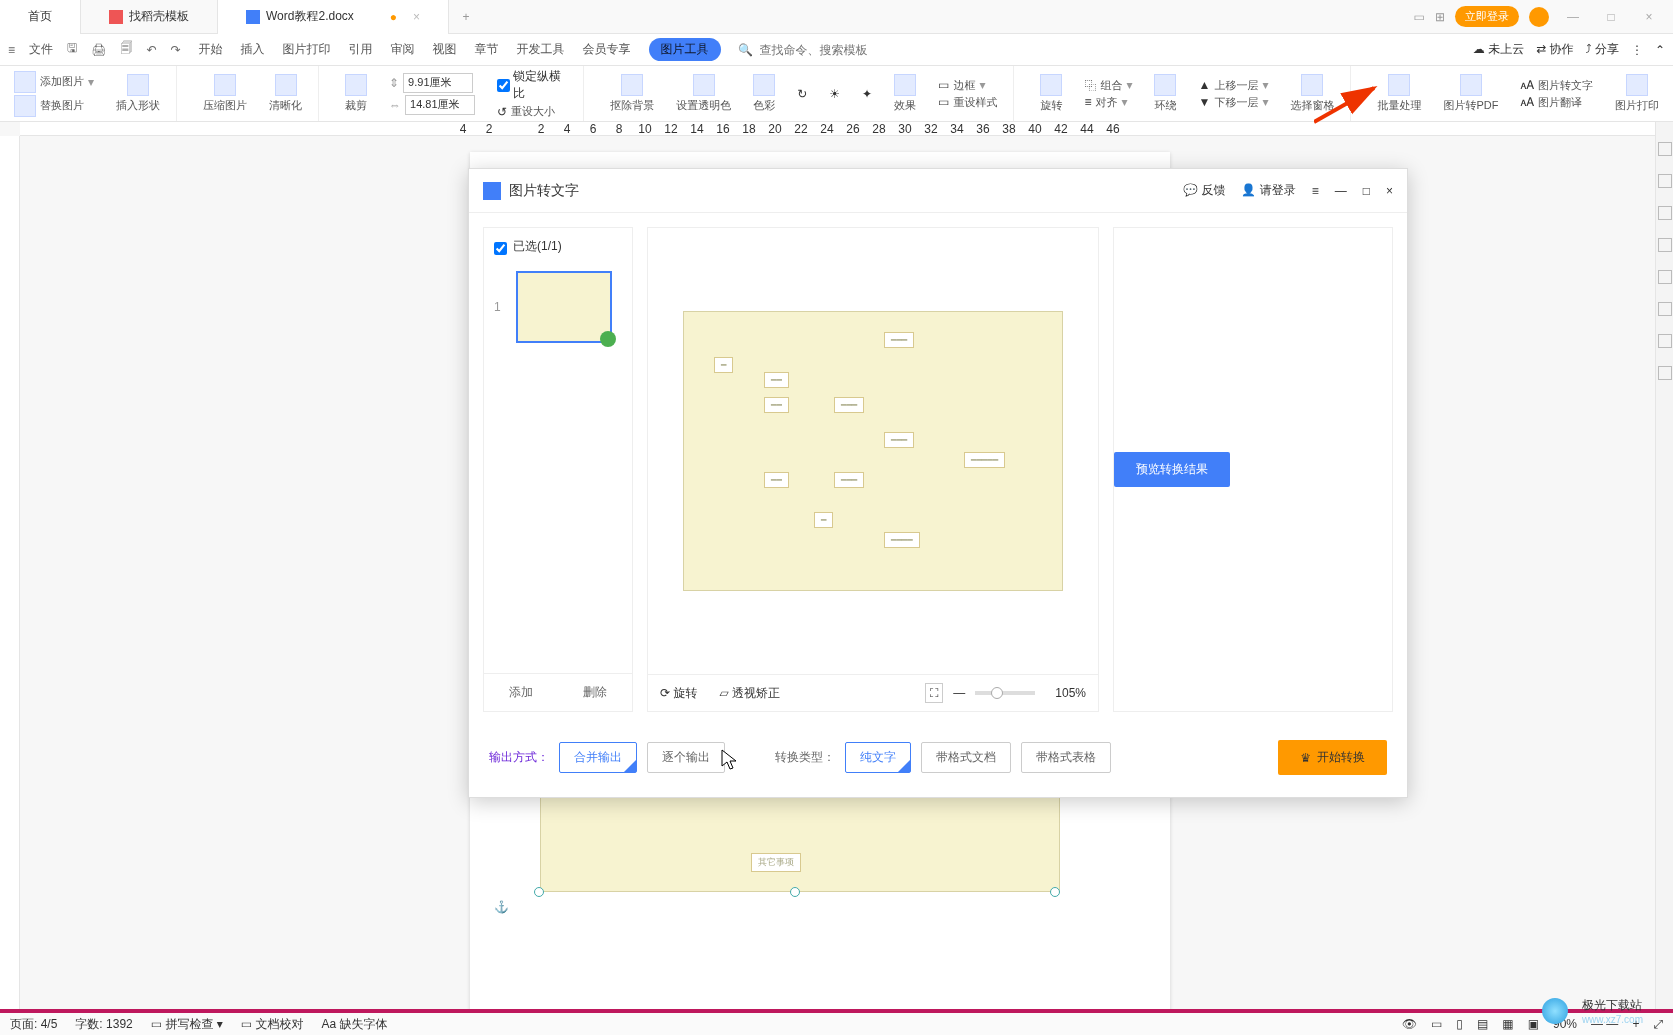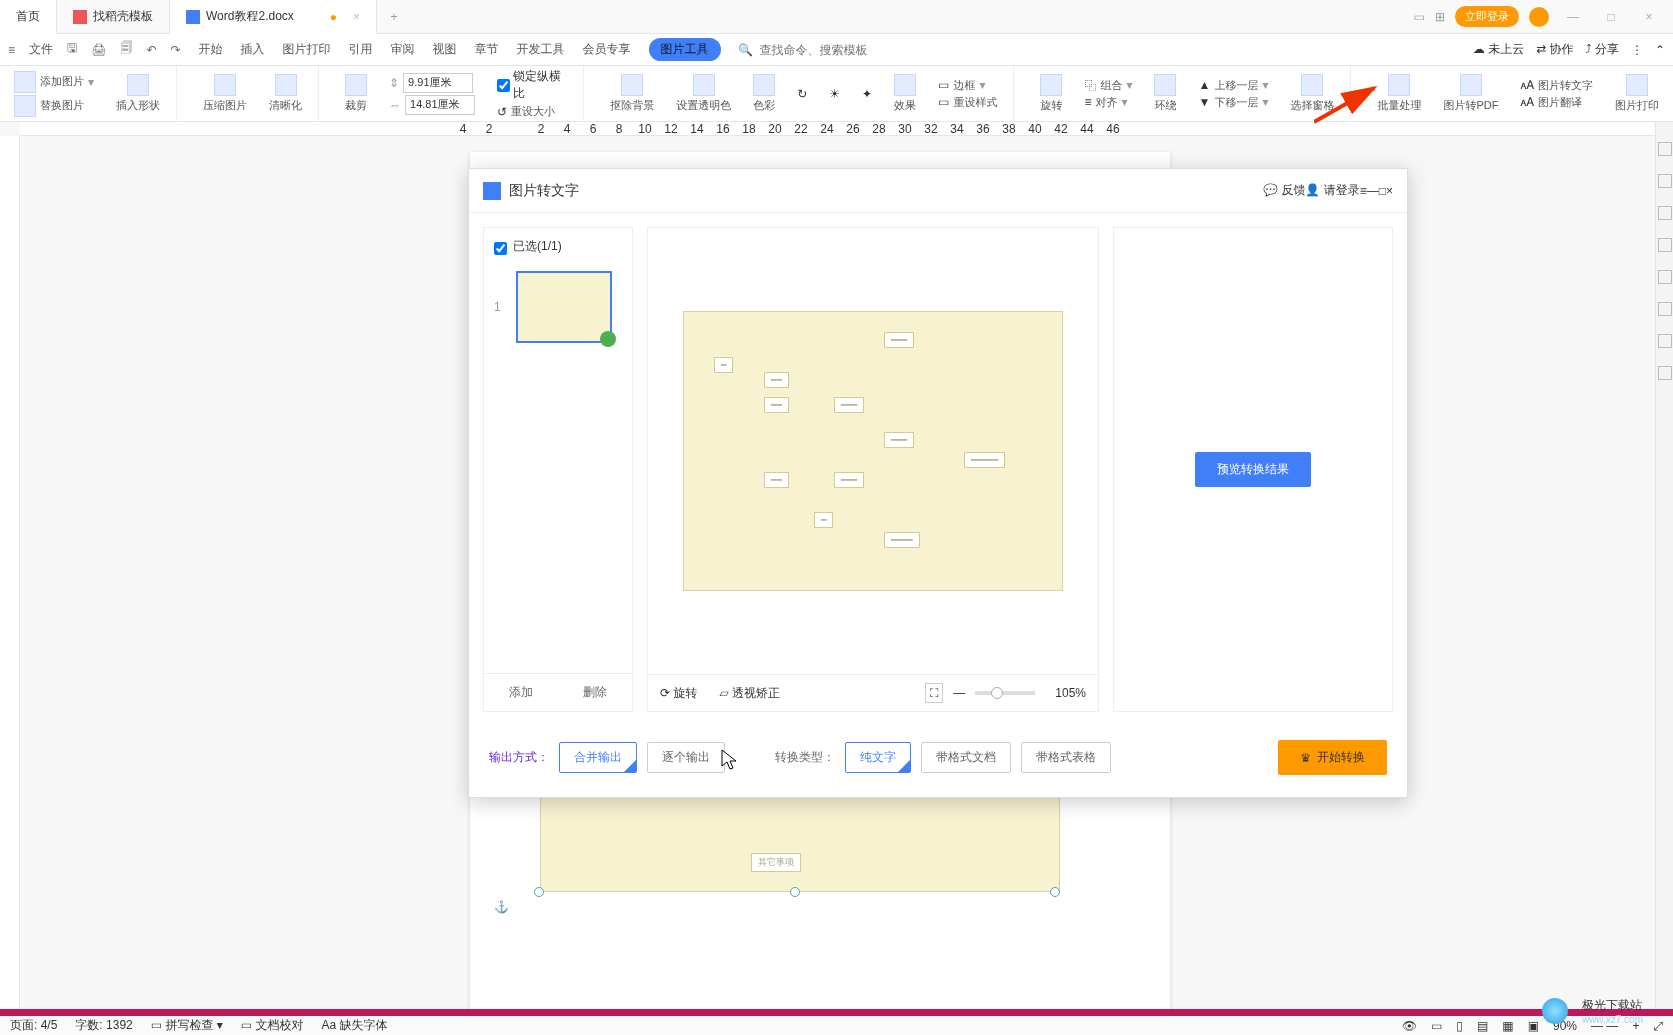--- a/index.html
+++ b/index.html
@@ -1,18 +1,18 @@
 <!DOCTYPE html>
 <html><head>
   <meta charset="utf-8">
   <style>
     *{box-sizing:border-box;margin:0;padding:0;font-family:"Microsoft YaHei",sans-serif;font-size:12px;color:#333;}
     body{background:#fff;width:1673px;height:1035px;overflow:hidden;position:relative;}
     .titlebar{display:flex;align-items:center;height:34px;border-bottom:1px solid #e5e5e5;background:#f9f9f9;}
-    .tab{display:flex;align-items:center;height:34px;padding:0 16px;border-right:1px solid #e5e5e5;gap:6px;cursor:pointer;}
+    .tab{display:flex;align-items:center;height:34px;padding:0 28px;border-right:1px solid #e5e5e5;gap:6px;cursor:pointer;}
     .tab.home{background:#fff;color:#417ff9;}
     .tab .ico{width:14px;height:14px;display:inline-block;}
     .ico-sq{background:#e55;}.ico-w{background:#417ff9;}
     .newtab{width:34px;text-align:center;color:#999;}
     .titleright{margin-left:auto;display:flex;align-items:center;gap:10px;padding-right:10px;}
     .login-btn{background:#f90;color:#fff;border-radius:12px;padding:3px 10px;font-size:11px;}
     .avatar{width:20px;height:20px;border-radius:50%;background:#f90;display:inline-block;}
     .winbtn{width:28px;text-align:center;color:#aaa;}
     .menubar{display:flex;align-items:center;height:32px;border-bottom:1px solid #e5e5e5;padding:0 8px;gap:18px;}
     .mb-left{display:flex;align-items:center;gap:14px;}
@@ -33,41 +33,41 @@
     .arrow{position:absolute;}
     .workarea{position:absolute;left:0;right:18px;top:122px;bottom:26px;background:#f7f7f7;}
     .vr{position:absolute;left:0;top:14px;bottom:0;width:20px;background:#fff;border-right:1px solid #e5e5e5;}
     .hr{position:absolute;left:20px;right:0;top:0;height:14px;background:#fff;border-bottom:1px solid #e5e5e5;font-size:9px;color:#999;display:flex;}
     .hr span{width:26px;text-align:center;}
     .page{position:absolute;left:470px;top:30px;width:700px;height:860px;background:#fff;box-shadow:0 1px 4px rgba(0,0,0,.15);}
     .diagram{position:absolute;left:70px;top:520px;width:520px;height:220px;background:#f7f3d0;border:1px solid #d8d2a5;}
     .handle{position:absolute;width:10px;height:10px;border-radius:50%;background:#fff;border:1px solid #4aa;}
     .sidebar{position:absolute;right:0;top:122px;bottom:26px;width:18px;background:#f4f4f4;border-left:1px solid #e5e5e5;display:flex;flex-direction:column;gap:18px;padding-top:20px;align-items:center;}
     .sbico{width:14px;height:14px;border:1px solid #bbb;}
-    .statusbar{position:absolute;left:0;right:0;bottom:0;height:26px;border-top:7px solid #be185d;background:#fafafa;display:flex;align-items:center;padding:0 10px;gap:18px;font-size:11px;color:#666;}
+    .statusbar{position:absolute;left:0;right:0;bottom:0;height:26px;border-top:4px solid #be185d;background:#fafafa;display:flex;align-items:center;padding:0 10px;gap:18px;font-size:11px;color:#666;}
     .statusbar .right{margin-left:auto;display:flex;align-items:center;gap:14px;}
     
     .dialog{position:absolute;left:468px;top:168px;width:940px;height:630px;background:#fff;border:1px solid #ddd;box-shadow:0 4px 20px rgba(0,0,0,.2);display:flex;flex-direction:column;z-index:10;}
     .dlg-titlebar{display:flex;align-items:center;height:44px;padding:0 14px;border-bottom:1px solid #eee;}
     .dlg-title{display:flex;align-items:center;gap:8px;color:#555;}
     .dlg-title .dico{width:18px;height:18px;background:#417ff9;}
-    .dlg-right{margin-left:auto;display:flex;align-items:center;color:#888;}
+    .dlg-right{margin-left:auto;display:flex;align-items:center;gap:16px;color:#888;}
     .dlg-body{flex:1;display:flex;padding:14px;gap:14px;}
     .dlg-left{width:150px;border:1px solid #eee;display:flex;flex-direction:column;}
     .dlg-sel{padding:10px;color:#666;display:flex;align-items:flex-end;gap:6px;}
     .thumb{margin:6px auto;width:96px;height:72px;border:2px solid #417ff9;background:#f7f3d0;position:relative;}
     .thumb .chkm{position:absolute;right:-6px;bottom:-6px;width:16px;height:16px;border-radius:50%;background:#4caf50;}
     .dlg-left .btm{margin-top:auto;border-top:1px solid #eee;display:flex;}
     .dlg-left .btm div{flex:1;text-align:center;padding:10px;color:#666;}
     .dlg-mid{flex:1;border:1px solid #eee;display:flex;flex-direction:column;}
     .midcanvas{flex:1;display:flex;align-items:center;justify-content:center;}
     .midimg{width:380px;height:280px;background:#f7f3d0;border:1px solid #d8d2a5;position:relative;}
     .midbar{border-top:1px solid #eee;display:flex;align-items:center;padding:8px 12px;gap:22px;color:#666;}
     .midbar .sprt{margin-left:auto;display:flex;align-items:center;gap:10px;}
-    .dlg-right-pane{width:280px;border:1px solid #eee;display:flex;align-items:center;justify-content:center;}
+    .dlg-right-pane{width:280px;border:1px solid #eee;display:flex;align-items:center;}
     .btn-blue{background:#417ff9;color:#fff;padding:9px 22px;border-radius:2px;}
     .dlg-footer{display:flex;align-items:center;padding:14px 20px 22px 20px;gap:10px;}
     .tag{border:1px solid #ccc;padding:6px 14px;border-radius:2px;color:#666;cursor:pointer;position:relative;}
     .tag.sel{border-color:#417ff9;color:#417ff9;}
     .tag.sel:after{content:"";position:absolute;right:0;bottom:0;border:6px solid transparent;border-right-color:#417ff9;border-bottom-color:#417ff9;}
     .btn-orange{margin-left:auto;background:#f90;color:#fff;padding:9px 22px;border-radius:2px;display:flex;align-items:center;gap:6px;}
     .dbox{position:absolute;border:1px solid #d8c98f;background:#fff;font-size:9px;color:#aa8;padding:2px 6px;white-space:nowrap;}
     .watermark{position:absolute;right:30px;bottom:10px;font-size:13px;color:#5bb4e8;display:flex;align-items:center;gap:14px;z-index:5;}
     .watermark .logo{width:26px;height:26px;border-radius:50%;background:radial-gradient(#90e0ff,#2b9fe0);}
     .watermark .sub{font-size:10px;color:#9dd3f0;}

